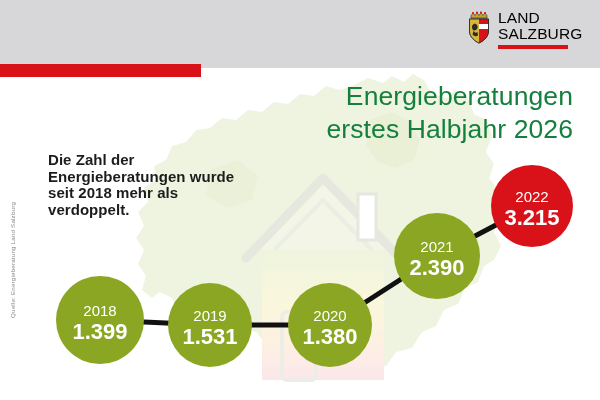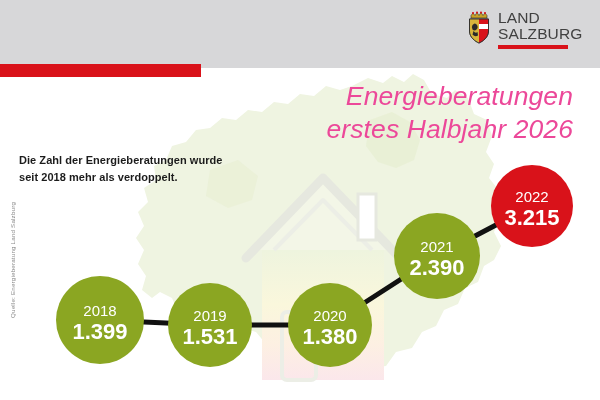--- a/index.html
+++ b/index.html
@@ -46,51 +46,50 @@
   }
   .logo-words {
     position: absolute;
     left: 32px; top: -1px;
     width: 88px;
   }
   .logo-line {
     font-size: 15.5px;
     line-height: 15.5px;
     letter-spacing: 0.1px;
-    color: #404040;
+    color: #000000;
     font-family: "Liberation Sans", sans-serif;
     font-weight: 400;
   }
   .logo-underline {
     position: absolute;
     left: 32px; top: 34px;
     width: 70px; height: 4px;
     background: #d9121a;
   }
 
   
   .title {
     position: absolute;
     right: 27px; top: 80px;
     width: 420px;
     text-align: right;
     font-size: 26.5px;
     line-height: 33px;
-    color: #ec4899;
+    color: #15803d;
     font-weight: 400;
     letter-spacing: 0.1px;
-    font-style: italic;
   }
   .title-line2 { display: block; }
 
   .blurb {
     position: absolute;
-    left: 19px; top: 152px;
+    left: 48px; top: 152px;
     width: 215px;
-    font-size: 11px;
+    font-size: 15px;
     line-height: 16.5px;
     font-weight: bold;
     color: #1c1c1c;
     letter-spacing: 0.05px;
   }
 
   
   .source {
     position: absolute;
     left: -52px;

